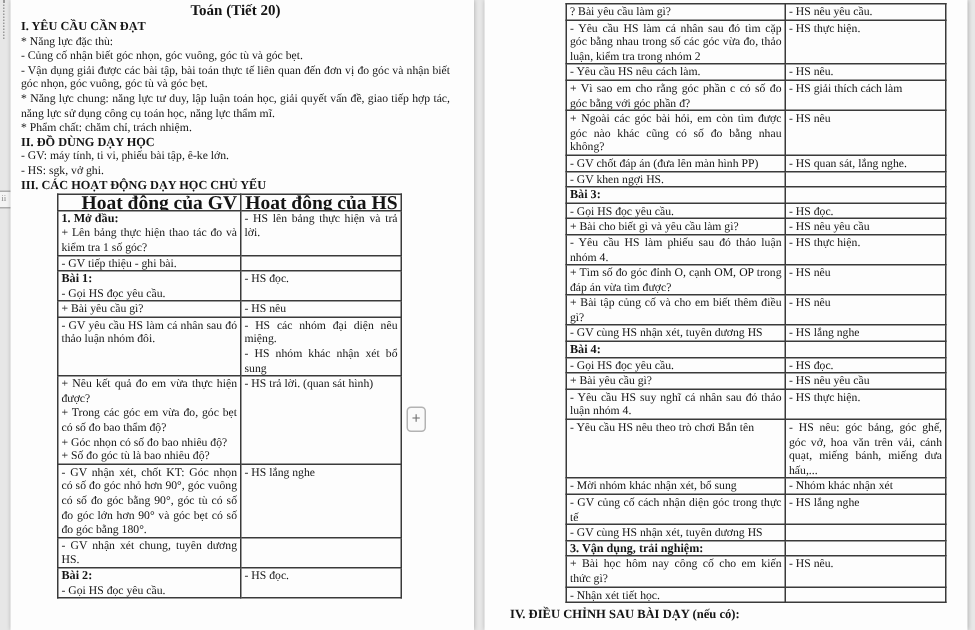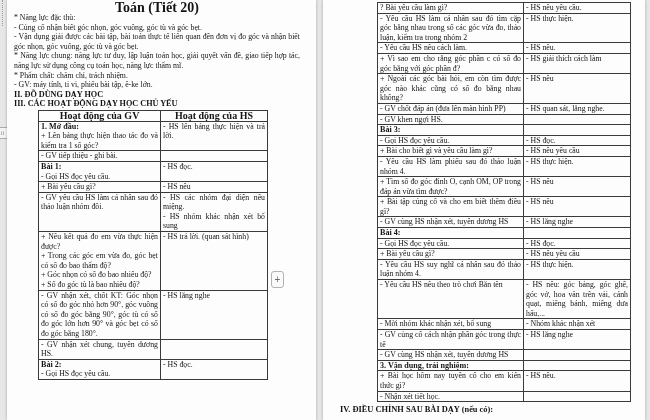--- a/index.html
+++ b/index.html
@@ -9,30 +9,30 @@
     font-family:"Liberation Serif","DejaVu Serif",serif;
     color:#141414;
     font-size:7.8px;line-height:9.6px;
   }
   .page{position:absolute;top:0;height:420px;background:#fdfdfd;box-shadow:0 0 3px rgba(0,0,0,.28);}
   #page1{left:7px;width:309px;}
   #page2{left:323px;width:322px;}
 
   
   .p1-inner{padding:2px 16px 0 7px;}
-  .doc-title{text-align:center;font-weight:bold;font-size:14px;line-height:11px;}
+  .doc-title{text-align:center;font-weight:bold;font-size:10px;line-height:11px;}
   .para{text-align:justify;}
   .para.bold{font-weight:bold;font-size:8.2px;}
 
   table.acts{border-collapse:collapse;table-layout:fixed;}
   table.acts td,table.acts th{
     border:1px solid #3a3a3a;vertical-align:top;padding:0 2px;
     font-weight:normal;text-align:left;overflow:hidden;
   }
-  table.acts th{font-weight:bold;text-align:center;font-size:10px;}
+  table.acts th{font-weight:bold;text-align:right;font-size:13px;}
   td div{text-align:justify;}
   td div.b{font-weight:bold;font-size:8.1px;}
   #t1{margin-left:24px;width:229px;margin-top:1px;}
   #t1 col.c-gv{width:122px;} #t1 col.c-hs{width:107px;}
   #t2{margin-left:54px;width:253px;margin-top:2px;border-radius:20px;}
   #t2 col.c-gv{width:146px;} #t2 col.c-hs{width:107px;}
 
   .p2-footer{margin:2px 0 0 17px;font-weight:bold;font-size:8.4px;line-height:11px;}
 
   
@@ -57,27 +57,29 @@
 <body>
 
 <div class="dotted-guide"></div>
 <div class="clipped-fragment"></div>
 <div class="gutter-handle">ii</div>
 
 <div class="page" id="page1">
   <div class="p1-inner">
     <div class="doc-title">Toán (Tiết 20)</div>
     <div>
+        <div class="para bold">I. YÊU CẦU CẦN ĐẠT</div>
         <div class="para">* Năng lực đặc thù:</div>
         <div class="para">- Củng cố nhận biết góc nhọn, góc vuông, góc tù và góc bẹt.</div>
         <div class="para">- Vận dụng giải được các bài tập, bài toán thực tế liên quan đến đơn vị đo góc và nhận biết góc nhọn, góc vuông, góc tù và góc bẹt.</div>
         <div class="para">* Năng lực chung: năng lực tư duy, lập luận toán học, giải quyết vấn đề, giao tiếp hợp tác, năng lực sử dụng công cụ toán học, năng lực thẩm mĩ.</div>
         <div class="para">* Phẩm chất: chăm chỉ, trách nhiệm.</div>
+        <div class="para bold">II. ĐỒ DÙNG DẠY HỌC</div>
         <div class="para">- GV: máy tính, ti vi, phiếu bài tập, ê-ke lớn.</div>
-        <div class="para bold">II. ĐỒ DÙNG DẠY HỌC</div>
+        <div class="para">- HS: sgk, vở ghi.</div>
         <div class="para bold">III. CÁC HOẠT ĐỘNG DẠY HỌC CHỦ YẾU</div>
       </div>
     <table class="acts" id="t1">
       <colgroup>
           <col class="c-gv">
           <col class="c-hs">
         </colgroup>
       <thead>
         <tr>
           <th>Hoạt động của GV</th>
@@ -321,41 +323,41 @@
         <tr>
           <td>
             <div>- Mời nhóm khác nhận xét, bổ sung</div>
           </td>
           <td>
             <div>- Nhóm khác nhận xét</div>
           </td>
         </tr>
         <tr>
           <td>
-            <div>- GV củng cố cách nhận phần góc trong thực tế</div>
+            <div>- GV củng cố cách nhận diện góc trong thực tế</div>
           </td>
           <td>
             <div>- HS lắng nghe</div>
           </td>
         </tr>
         <tr>
           <td>
             <div>- GV cùng HS nhận xét, tuyên dương HS</div>
           </td>
           <td></td>
         </tr>
         <tr>
           <td>
             <div class="b">3. Vận dụng, trải nghiệm:</div>
           </td>
           <td></td>
         </tr>
         <tr>
           <td>
-            <div>+ Bài học hôm nay tuyên cố cho em kiến thức gì?</div>
+            <div>+ Bài học hôm nay công cố cho em kiến thức gì?</div>
           </td>
           <td>
             <div>- HS nêu.</div>
           </td>
         </tr>
         <tr>
           <td>
             <div>- Nhận xét tiết học.</div>
           </td>
           <td></td>

